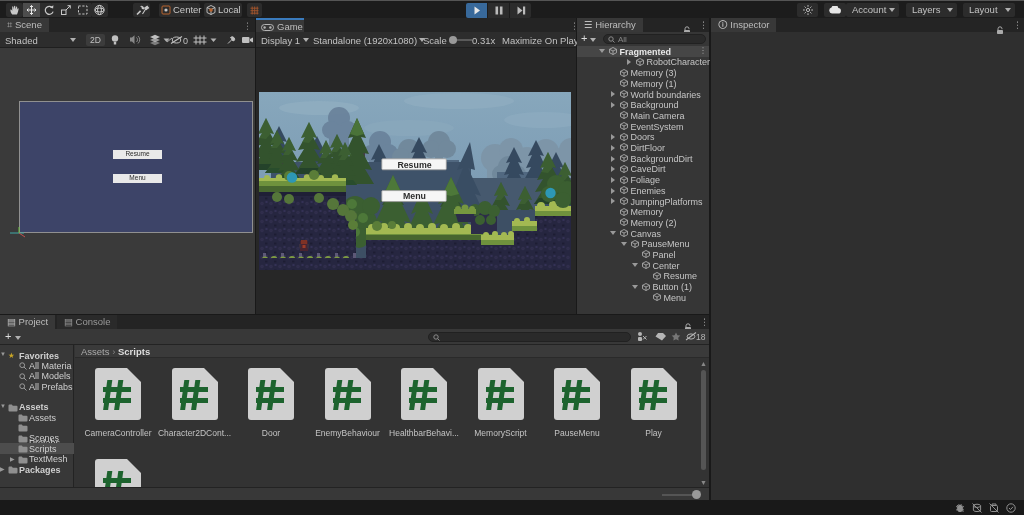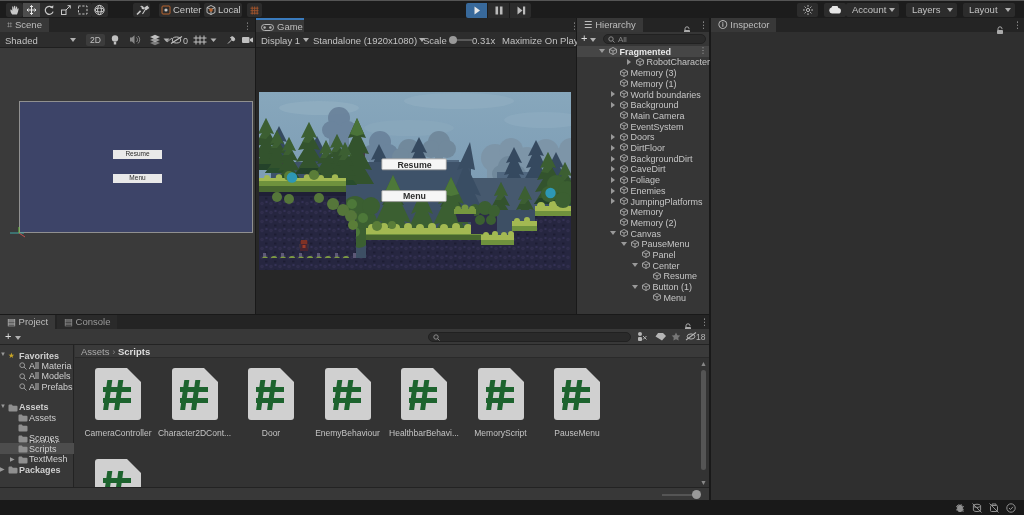--- a/index.html
+++ b/index.html
@@ -860,20 +860,32 @@
           <path d="M3,0 L32,0 L46,14 L46,49 A3,3 0 0 1 43,52 L3,52 A3,3 0 0 1 0,49 L0,3 A3,3 0 0 1 3,0 Z" fill="#d0d0d0"></path>
   <path d="M32,0 L46,14 L32,14 Z" fill="#8a8a8a" opacity="0"></path>
   <g fill="#1d632e">
             <rect x="14" y="12" width="5" height="30" transform="skewX(-8)"></rect>
             <rect x="25" y="12" width="5" height="30" transform="skewX(-8)"></rect>
             <rect x="8" y="19" width="28" height="5"></rect>
             <rect x="8" y="30" width="28" height="5"></rect>
           </g>
         </svg>
   <div style="position:absolute;top:60px;left:-15px;width:76px;text-align:center;color:#c4c4c4;font-size:8.5px;white-space:nowrap;overflow:hidden;">PauseMenu</div></div>
+      <div style="position:absolute;left:555.5px;top:10px;width:46px;height:52px;">
+  <svg width="46" height="52" viewBox="0 0 46 52">
+          <path d="M3,0 L32,0 L46,14 L46,49 A3,3 0 0 1 43,52 L3,52 A3,3 0 0 1 0,49 L0,3 A3,3 0 0 1 3,0 Z" fill="#d0d0d0"></path>
+  <path d="M32,0 L46,14 L32,14 Z" fill="#8a8a8a" opacity="0"></path>
+  <g fill="#1d632e">
+            <rect x="14" y="12" width="5" height="30" transform="skewX(-8)"></rect>
+            <rect x="25" y="12" width="5" height="30" transform="skewX(-8)"></rect>
+            <rect x="8" y="19" width="28" height="5"></rect>
+            <rect x="8" y="30" width="28" height="5"></rect>
+          </g>
+        </svg>
+  <div style="position:absolute;top:60px;left:-15px;width:76px;text-align:center;color:#c4c4c4;font-size:8.5px;white-space:nowrap;overflow:hidden;">Play</div></div>
       <div style="position:absolute;left:20px;top:101px;width:46px;height:28px;overflow:hidden;">
 <svg width="46" height="52" viewBox="0 0 46 52">
           <path d="M3,0 L32,0 L46,14 L46,49 A3,3 0 0 1 43,52 L3,52 A3,3 0 0 1 0,49 L0,3 A3,3 0 0 1 3,0 Z" fill="#d0d0d0"></path>
 <g fill="#1d632e">
             <rect x="14" y="12" width="5" height="30" transform="skewX(-8)"></rect>
             <rect x="25" y="12" width="5" height="30" transform="skewX(-8)"></rect>
             <rect x="8" y="19" width="28" height="5"></rect>
             <rect x="8" y="30" width="28" height="5"></rect>
           </g>
         </svg></div>

